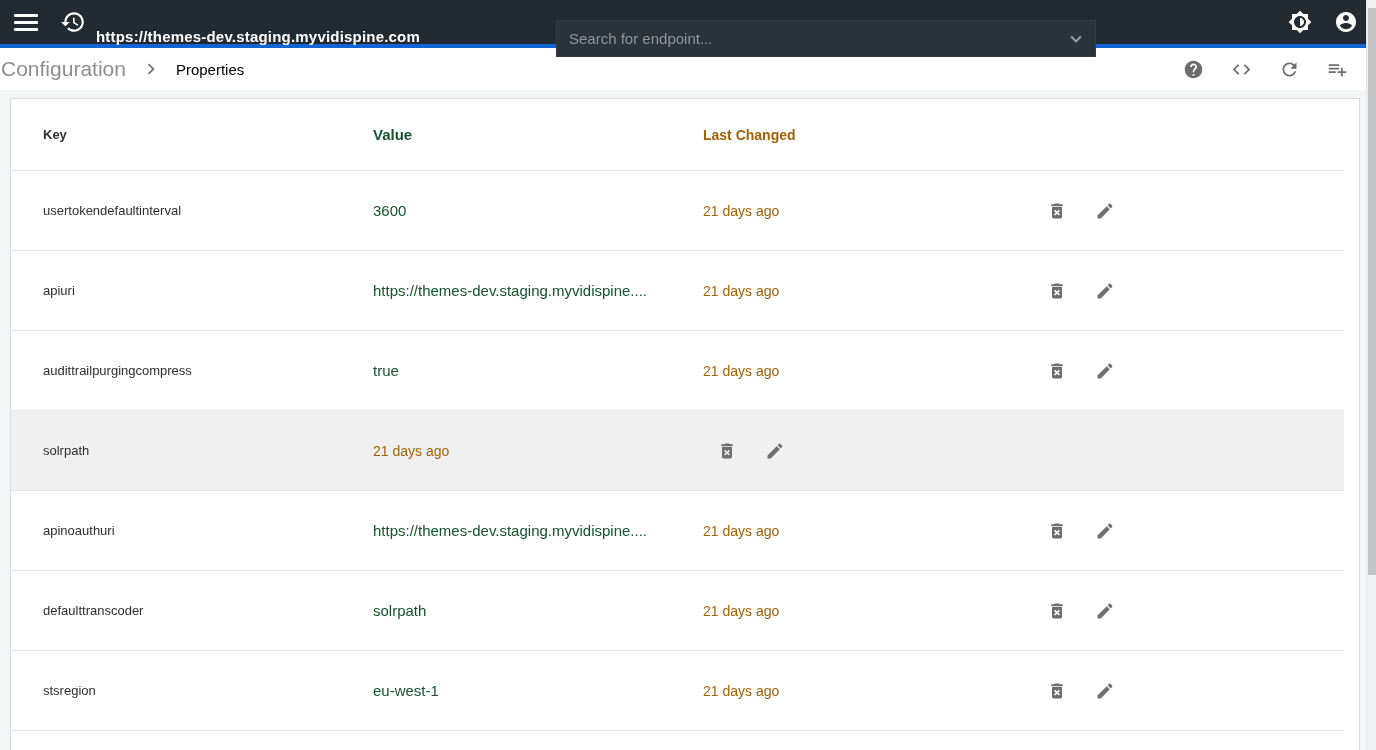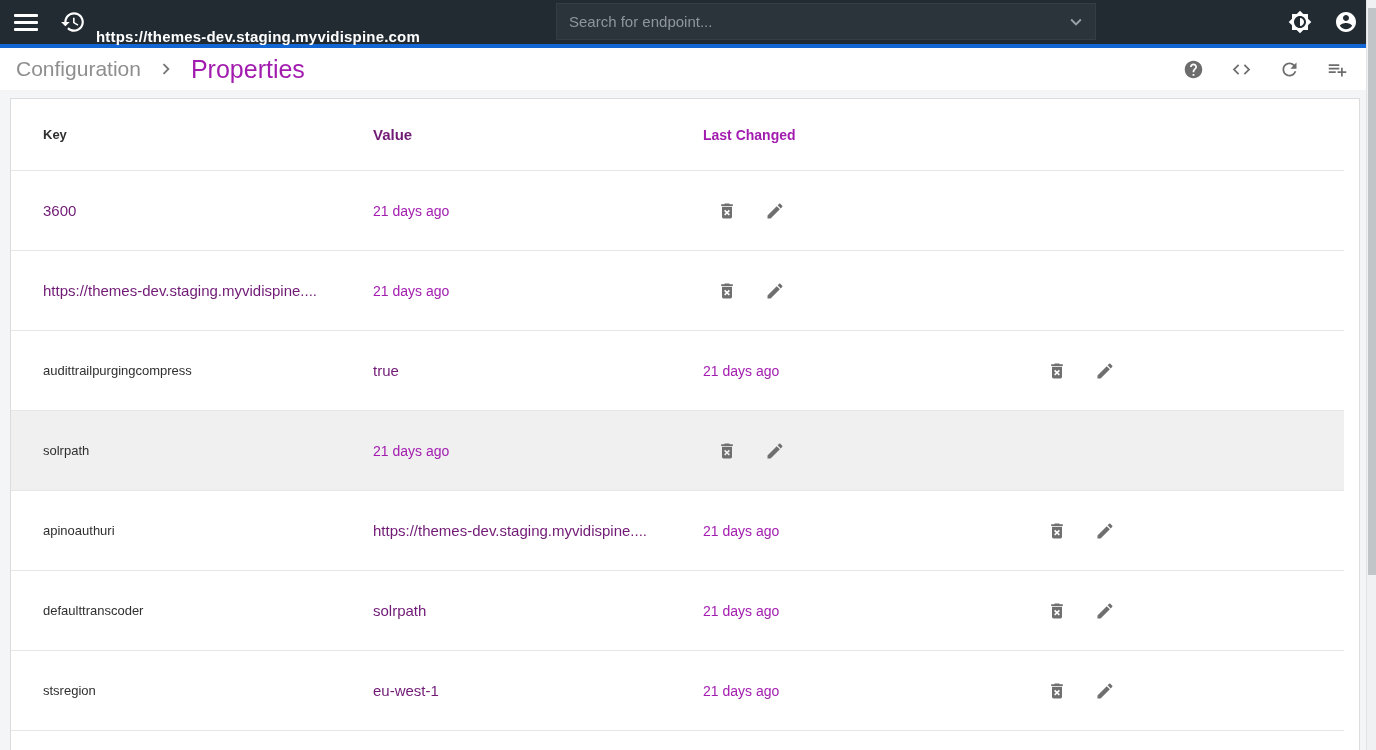--- a/index.html
+++ b/index.html
@@ -7,56 +7,56 @@
               font-family:"Liberation Sans", sans-serif; }
 
   
   .topbar { position:relative; height:44px; background:#222b32; display:flex; align-items:center; }
   .hamburger { width:24px; height:17px; margin-left:14px; display:flex; flex-direction:column;
                justify-content:space-between; cursor:pointer; }
   .hamburger span { display:block; height:3px; background:#ffffff; border-radius:1px; }
   .history-wrap { margin-left:22px; width:26px; height:26px; cursor:pointer; }
   .history-wrap svg { width:26px; height:26px; fill:#ffffff; }
   .url { margin-left:10px; color:#ffffff; font-size:15px; font-weight:bold; letter-spacing:.2px;margin-top:28px; }
-  .search { position:absolute; left:556px; top:3px; width:540px; height:37px;
+  .search { position:absolute; left:556px; top:20px; width:540px; height:37px;
             background:#2b343b; border:1px solid #343d45; display:flex; align-items:center; }
   .search input { flex:1; height:100%; background:transparent; border:none; outline:none;
                   padding:0 12px; color:#cfd4d8; font-size:15px; font-family:"Liberation Sans", sans-serif; }
   .search input::placeholder { color:#8f969c; opacity:1; }
   .search .chev { width:22px; height:22px; margin-right:8px; fill:#9aa1a8; cursor:pointer; }
   .topbar-right { position:absolute; right:18px; top:0; height:44px; display:flex; align-items:center; gap:22px; }
   .topbar-right .tbicon { width:24px; height:24px; cursor:pointer; }
   .topbar-right svg { width:24px; height:24px; fill:#ffffff; }
 
   .accent-line { height:4px; background:#1266d4; }
 
   
-  .crumbbar { height:42px; background:#ffffff; display:flex; align-items:center; padding-left:16px;text-align:right; }
+  .crumbbar { height:42px; background:#ffffff; display:flex; align-items:center; padding-left:1px;text-align:right; }
   .crumb-parent { font-size:21px; color:#8e8e8e; cursor:pointer; }
   .crumb-sep { width:22px; height:22px; fill:#757575; margin:0 14px; }
-  .crumb-current { font-size:25px; color:#a21caf; }
+  .crumb-current { font-size:15px; color:#000000; }
   .toolbar { margin-left:auto; margin-right:15px; display:flex; }
   .toolbar .iconbtn { width:48px; height:40px; }
   .toolbar svg { width:21px; height:21px; fill:#6d6d6d; }
 
   .iconbtn { background:transparent; border:none; display:flex; align-items:center;
              justify-content:center; cursor:pointer; }
 
   
   .content { height:660px; padding:8px 8px 0 10px; background:#f4f5f7; }
   .card { width:1350px; height:700px; background:#ffffff; border:1px solid #dcdcdc;
           padding-right:15px; overflow:hidden; }
   .trow { display:flex; align-items:center; height:80px; border-bottom:1px solid #e6e6e6;
           padding-left:32px; background:#ffffff; }
   .trow.highlight { background:#f0f0f0; }
   .thead { height:72px; font-weight:bold; font-size:14px; color:#252525; }
   .cell { overflow:hidden; white-space:nowrap; }
   .c-key  { width:330px; font-size:13px; color:#2f2f2f; }
-  .c-val  { width:330px; font-size:15px; color:#701a75; }
-  .c-date { width:330px; font-size:14px; color:#a21caf; }
+  .c-val  { width:330px; font-size:15px; color:#14532d; }
+  .c-date { width:330px; font-size:14px; color:#a16207; }
   .c-actions { display:flex; }
   .c-actions .iconbtn { width:48px; height:48px; }
   .c-actions svg { width:20px; height:20px; fill:#6f6f6f; }
 
   
   .scrollbar { position:absolute; top:0; right:0; width:10px; height:750px;
                background:#f0f1f3; border-left:1px solid #e3e4e6; z-index:50; }
   .scroll-thumb { position:absolute; top:8px; left:1px; width:9px; height:567px; background:#c1c5c8; }
 </style>
 </head>
@@ -133,37 +133,39 @@
 <main class="content">
   <div class="card">
     <div class="trow thead">
       <div class="cell c-key">Key</div>
       <div class="cell c-val">Value</div>
       <div class="cell c-date">Last Changed</div>
       <div class="cell c-actions"></div>
     </div>
     <div id="rows">
   <div class="trow">
+    <div class="cell c-key">usertokendefaultinterval</div>
     <div class="cell c-val">3600</div>
     <div class="cell c-date">21 days ago</div>
     <div class="cell c-actions">
       <button class="iconbtn">
         <svg viewBox="0 0 24 24">
                 <path d="M6 19c0 1.1.9 2 2 2h8c1.1 0 2-.9 2-2V7H6v12zm2.46-7.12 1.41-1.41L12 12.59l2.12-2.12 1.41 1.41L13.41 14l2.12 2.12-1.41 1.41L12 15.41l-2.12 2.12-1.41-1.41L10.59 14l-2.13-2.12zM15.5 4l-1-1h-5l-1 1H5v2h14V4z"></path>
               </svg>
       </button>
       <button class="iconbtn">
         <svg viewBox="0 0 24 24">
                 <path d="M3 17.25V21h3.75L17.81 9.94l-3.75-3.75L3 17.25zM20.71 7.04c.39-.39.39-1.02 0-1.41l-2.34-2.34c-.39-.39-1.02-.39-1.41 0l-1.83 1.83 3.75 3.75 1.83-1.83z"></path>
               </svg>
       </button>
     </div>
   </div>
 
   <div class="trow">
+    <div class="cell c-key">apiuri</div>
     <div class="cell c-val">https://themes-dev.staging.myvidispine....</div>
     <div class="cell c-date">21 days ago</div>
     <div class="cell c-actions">
       <button class="iconbtn">
         <svg viewBox="0 0 24 24">
                 <path d="M6 19c0 1.1.9 2 2 2h8c1.1 0 2-.9 2-2V7H6v12zm2.46-7.12 1.41-1.41L12 12.59l2.12-2.12 1.41 1.41L13.41 14l2.12 2.12-1.41 1.41L12 15.41l-2.12 2.12-1.41-1.41L10.59 14l-2.13-2.12zM15.5 4l-1-1h-5l-1 1H5v2h14V4z"></path>
               </svg>
       </button>
       <button class="iconbtn">
         <svg viewBox="0 0 24 24">

